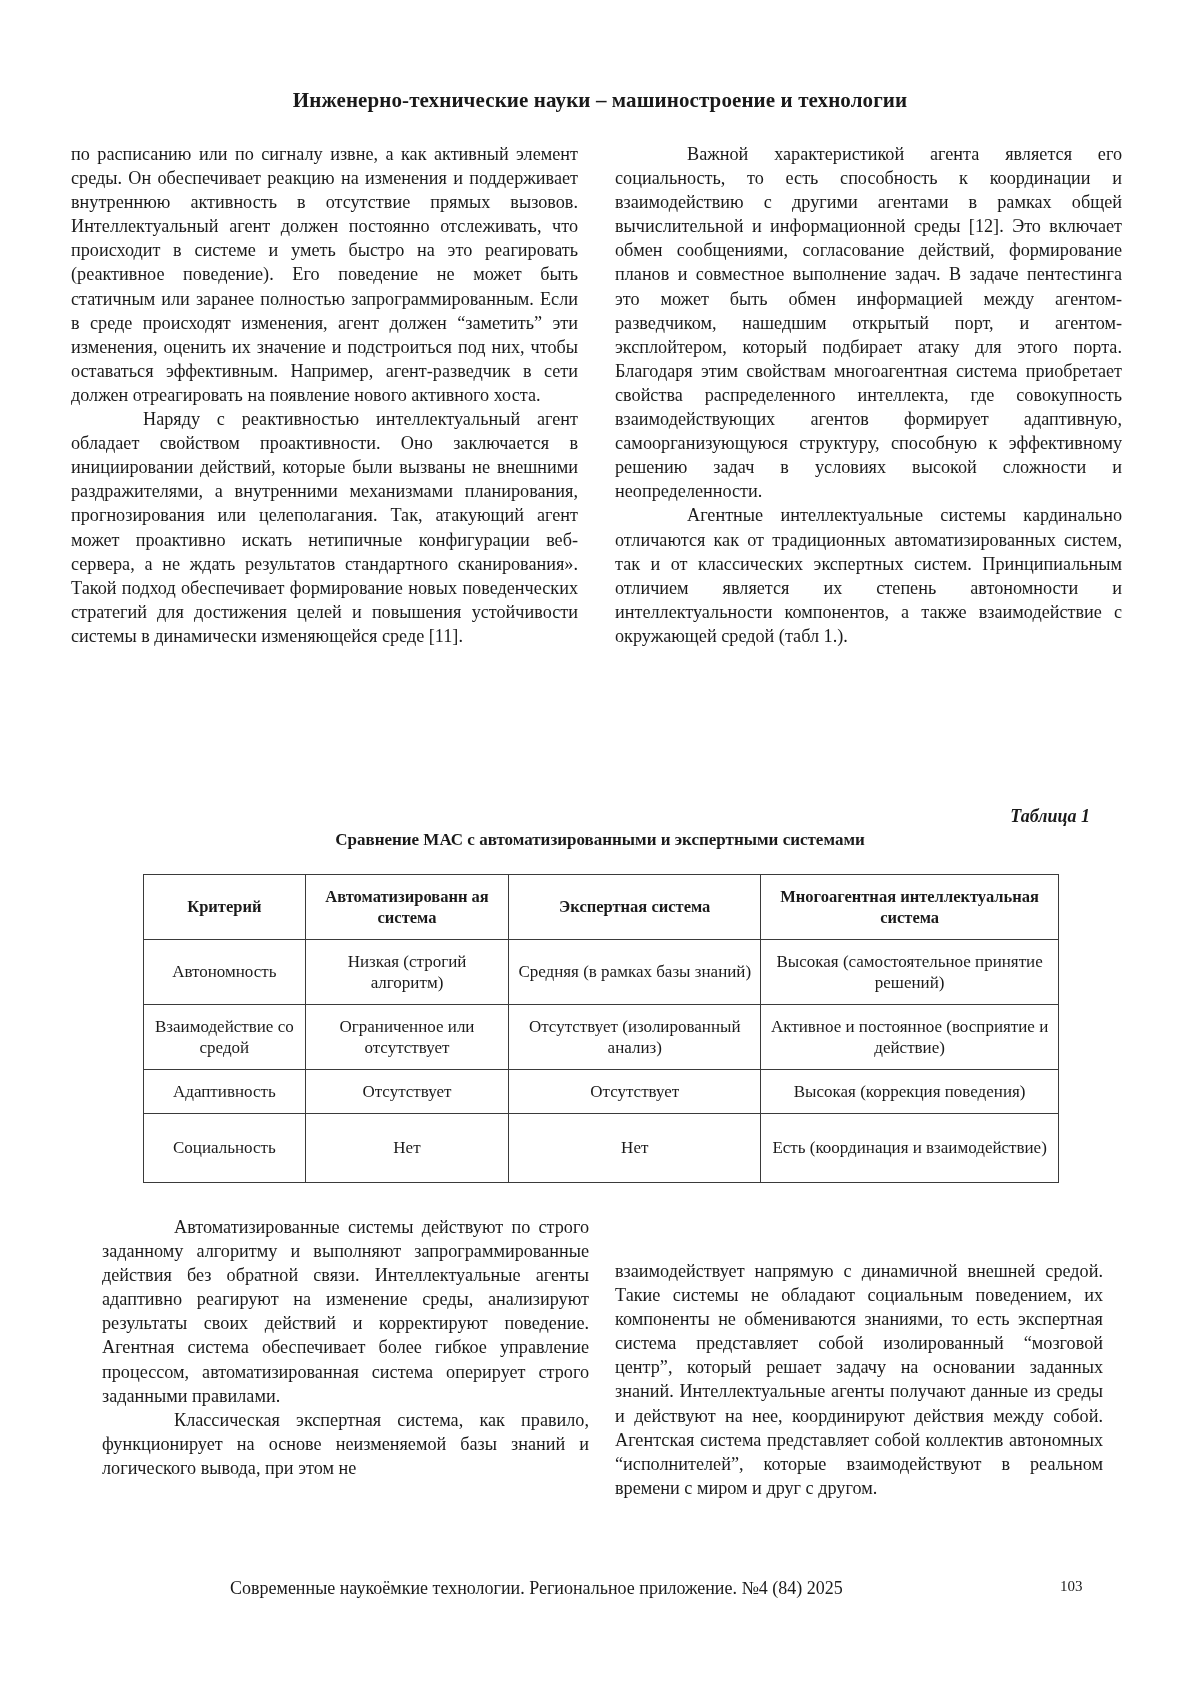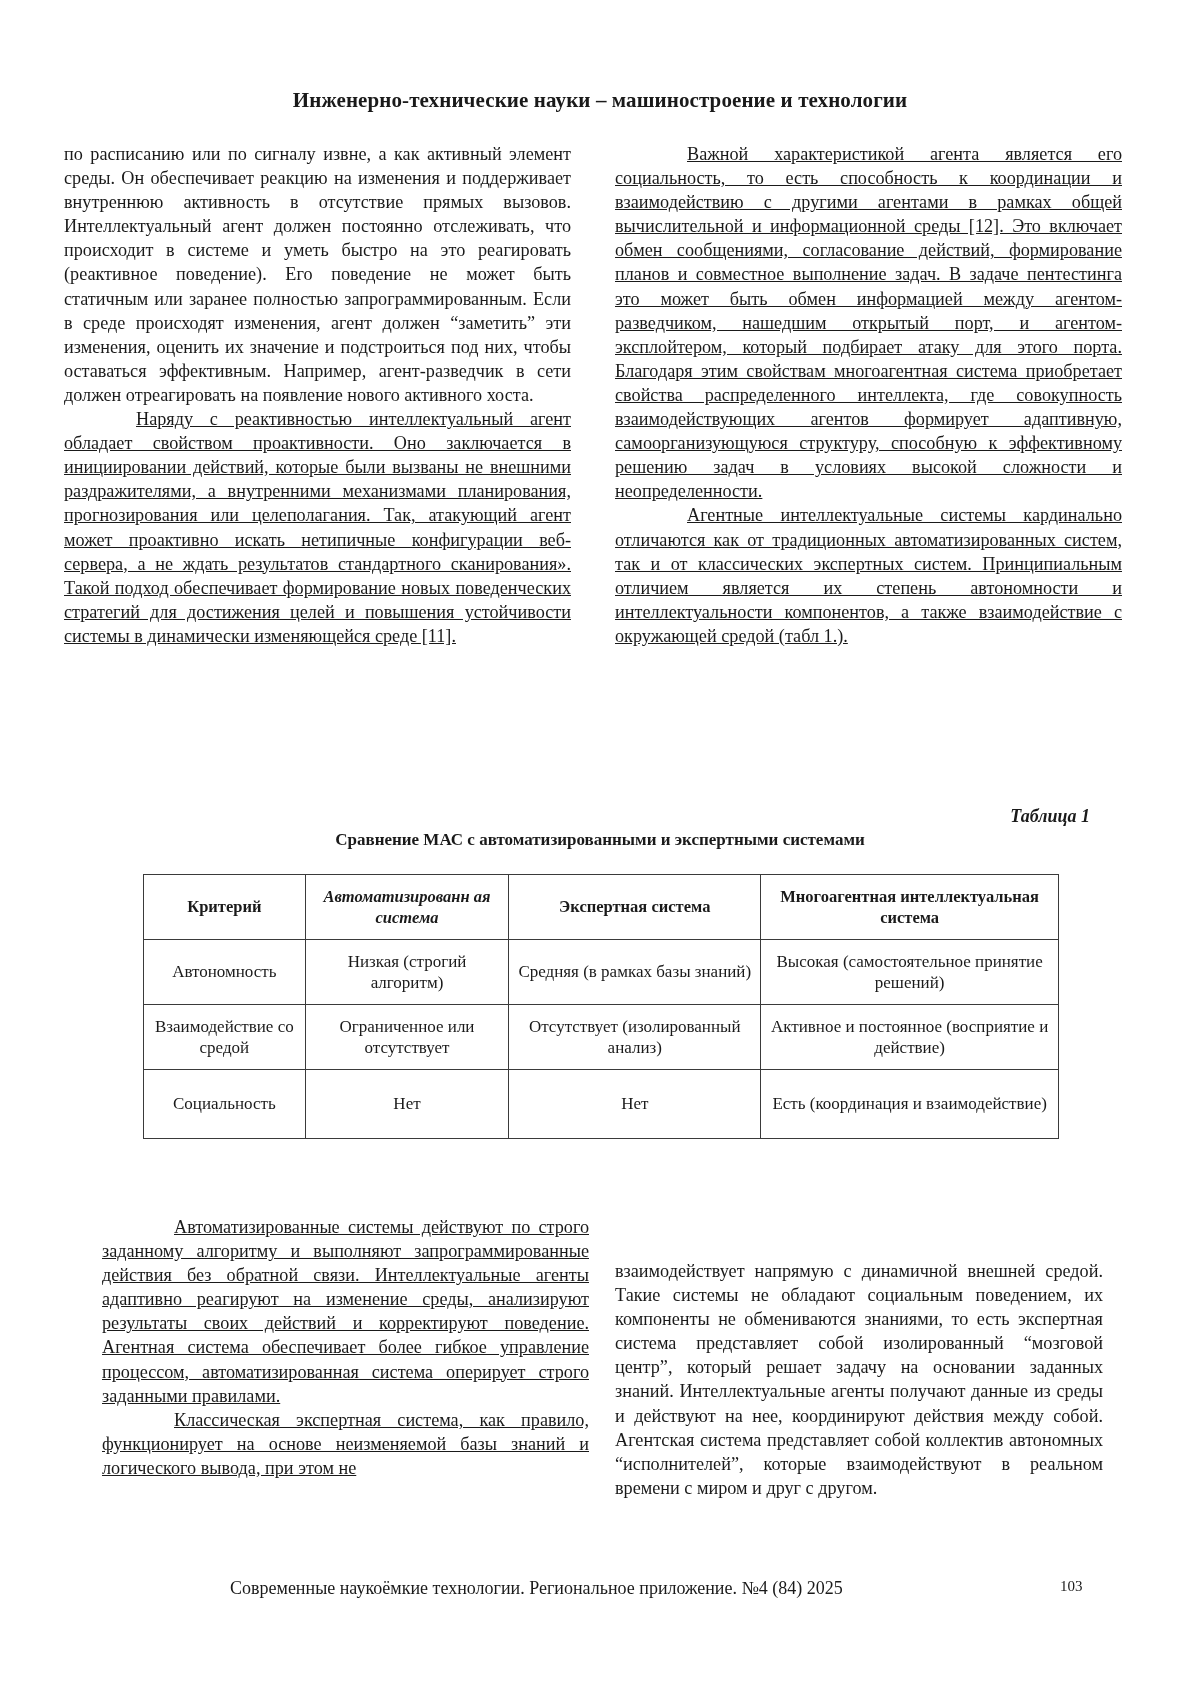--- a/index.html
+++ b/index.html
@@ -9,22 +9,22 @@
   }
   .running-head {
     position: absolute; top: 88px; left: 0; width: 1200px; text-align: center;
     font-weight: bold; font-size: 21px; letter-spacing: 0.1px;
   }
   .col {
     position: absolute; width: 507px; font-size: 18.2px; line-height: 24.1px;
     text-align: justify; hyphens: manual;
   }
   .col p { margin: 0; }
-  .col p.indent { text-indent: 72px; text-decoration: underline; }
-  #col-left-top { left: 64px; top: 142px; }
+  .col p.indent { text-indent: 72px; }
+  #col-left-top { left: 71px; top: 142px; }
   #col-right-top { left: 615px; top: 142px; }
   #col-left-bottom { left: 102px; top: 1215px; width: 487px; }
   #col-right-bottom { left: 615px; top: 1215px; width: 488px; margin-top: 44px; }
   .table-label {
     position: absolute; top: 806px; right: 110px; font-size: 18px;
     font-weight: bold; font-style: italic; text-align: right;
   }
   .table-caption {
     position: absolute; top: 830px; left: 0; width: 1200px; text-align: center;
     font-size: 17px; font-weight: bold; line-height: 19.5px;
@@ -35,21 +35,21 @@
   }
   table.cmp th, table.cmp td {
     border: 1.5px solid #3a3a3a; text-align: center; vertical-align: middle;
     padding: 0 4px;
   }
   table.cmp th { font-weight: bold; height: 64px; font-size: 16.5px; }
   table.cmp tr.r1 td { height: 64px; }
   table.cmp tr.r2 td { height: 64px; }
   table.cmp tr.r3 td { height: 43px; }
   table.cmp tr.r4 td { height: 68px; }
-  .c0 { width: 153px; } .c1 { width: 195px; font-style: italic; } .c2 { width: 244px; } .c3 { width: 290px; }
+  .c0 { width: 153px; } .c1 { width: 195px; } .c2 { width: 244px; } .c3 { width: 290px; }
   .footer-text {
     position: absolute; top: 1578px; left: 230px; font-size: 18px;
   }
   .page-number {
     position: absolute; top: 1578px; left: 1060px; font-size: 15px;
   }
 </style>
 </head>
 <body>
 
@@ -85,20 +85,26 @@
       <td>Низкая (строгий алгоритм)</td>
       <td>Средняя (в рамках базы знаний)</td>
       <td>Высокая (самостоятельное принятие решений)</td>
     </tr>
     <tr class="r2">
       <td>Взаимодействие со средой</td>
       <td>Ограниченное или отсутствует</td>
       <td>Отсутствует (изолированный анализ)</td>
       <td>Активное и постоянное (восприятие и действие)</td>
     </tr>
+    <tr class="r3">
+      <td>Адаптивность</td>
+      <td>Отсутствует</td>
+      <td>Отсутствует</td>
+      <td>Высокая (коррекция поведения)</td>
+    </tr>
     <tr class="r4">
       <td>Социальность</td>
       <td>Нет</td>
       <td>Нет</td>
       <td>Есть (координация и взаимодействие)</td>
     </tr>
   </tbody>
 </table>
 
 <div class="col" id="col-left-bottom">

